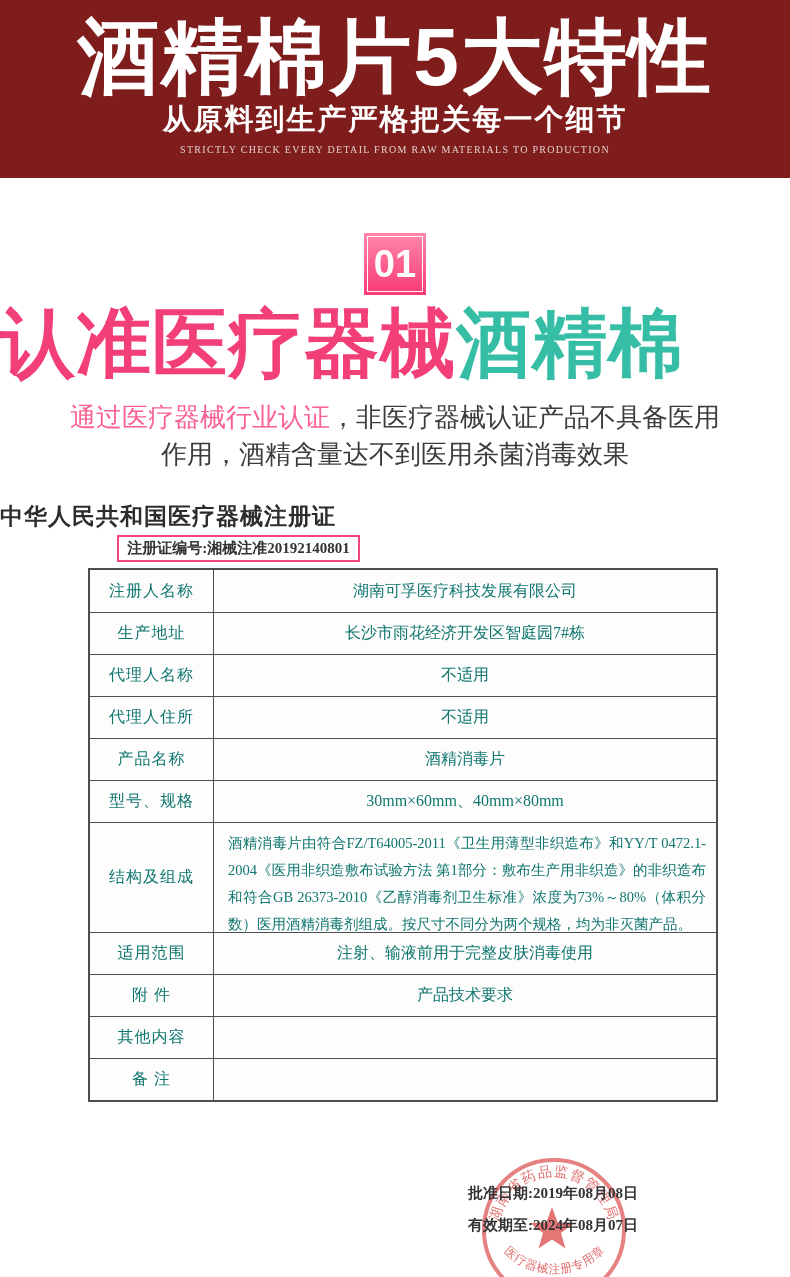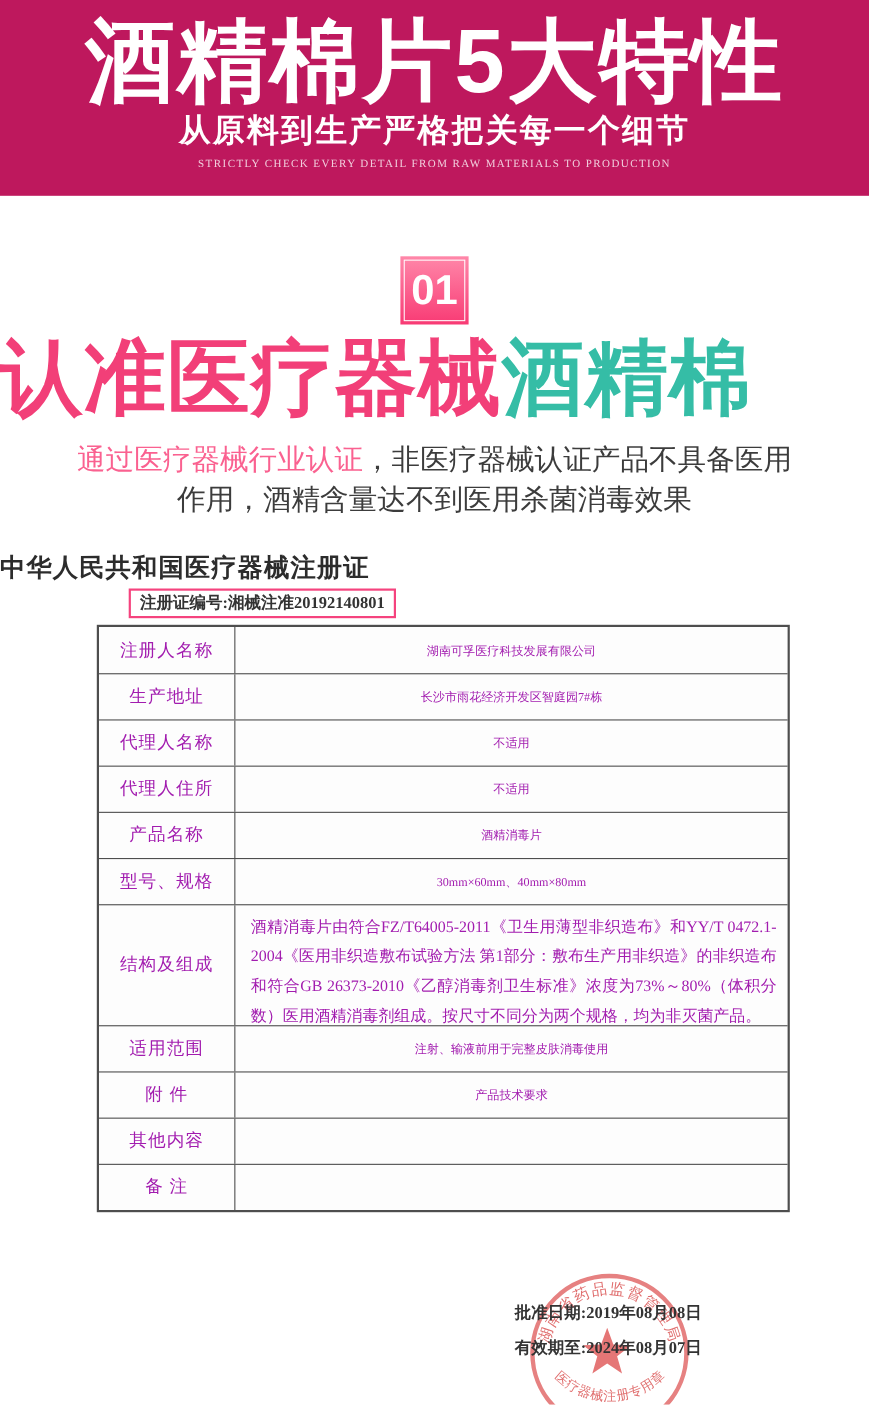--- a/index.html
+++ b/index.html
@@ -1,20 +1,20 @@
 <!DOCTYPE html>
 <html><head>
 <meta charset="utf-8">
 <style>
   html,body{margin:0;padding:0;background:#fff;}
   .page{position:relative;width:790px;height:1277px;background:#ffffff;overflow:hidden;
         font-family:"Liberation Sans",sans-serif;}
 
   
-  .hero{position:absolute;top:0;left:0;width:790px;height:178px;background:#be185d;
+  .hero{position:absolute;top:0;left:0;width:790px;height:178px;background:#7f1d1d;
         color:#fff;text-align:center;}
   .hero-title{margin:0;padding-top:12px;font-size:82px;font-weight:900;line-height:1.1;
         letter-spacing:2px;white-space:nowrap;}
   .hero-sub{font-size:29px;font-weight:700;letter-spacing:2px;margin-top:0;line-height:1.2;}
   .hero-en{font-size:10px;letter-spacing:1.3px;color:rgba(255,255,255,0.78);margin-top:7px;font-family:Liberation Serif, serif;}
 
   
   .badge{position:absolute;left:364px;top:233px;width:62px;height:62px;
          background:linear-gradient(180deg,#ff87a9 0%,#f83a74 100%);}
   .badge::after{content:"";position:absolute;inset:3px;border:1px solid rgba(255,255,255,0.95);}
@@ -35,29 +35,29 @@
   
   .cert-title{position:absolute;top:501px;left:0;width:790px;margin:0;text-align:left;
         font-size:23px;font-weight:700;color:#2c2c2c;letter-spacing:1px;
         font-family:"Liberation Serif",serif;}
   .reg-box{position:absolute;left:117px;top:535px;width:243px;height:27px;
         border:2px solid #f5437e;display:flex;align-items:center;justify-content:center;
         font-family:"Liberation Serif",serif;font-size:15px;font-weight:700;color:#333;
         box-sizing:border-box;white-space:nowrap;}
 
   .cert-table{position:absolute;left:88px;top:568px;width:630px;box-sizing:border-box;
-        border:2px solid #4e4e4e;font-family:"Liberation Serif",serif;color:#a21caf;
+        border:2px solid #4e4e4e;font-family:"Liberation Serif",serif;color:#0f766e;
         background:#fdfdfd;}
   .trow{display:flex;height:42px;border-top:1.5px solid #4e4e4e;box-sizing:border-box;}
   .trow:first-child{border-top:none;}
   .trow.tall{height:110px;}
   .tlabel{width:124px;border-right:1.5px solid #4e4e4e;display:flex;align-items:center;
         justify-content:center;font-size:16px;letter-spacing:1px;box-sizing:border-box;
         font-weight:500;}
-  .tvalue{flex:1;display:flex;align-items:center;justify-content:center;font-size:11px;
+  .tvalue{flex:1;display:flex;align-items:center;justify-content:center;font-size:16px;
         font-weight:500;}
   .tvalue.just{display:block;text-align:justify;font-size:14.5px;line-height:27px;
         padding:7px 10px 0 14px;box-sizing:border-box;}
 
   .approval{position:absolute;left:112px;top:1155px;font-family:"Liberation Serif",serif;
         font-size:15px;font-weight:700;color:#3a3a3a;z-index:3;}
   .date-line{position:absolute;left:468px;font-family:"Liberation Serif",serif;
         font-size:15px;font-weight:700;color:#333;z-index:3;}
   .date1{top:1184px;}
   .date2{top:1216px;}

